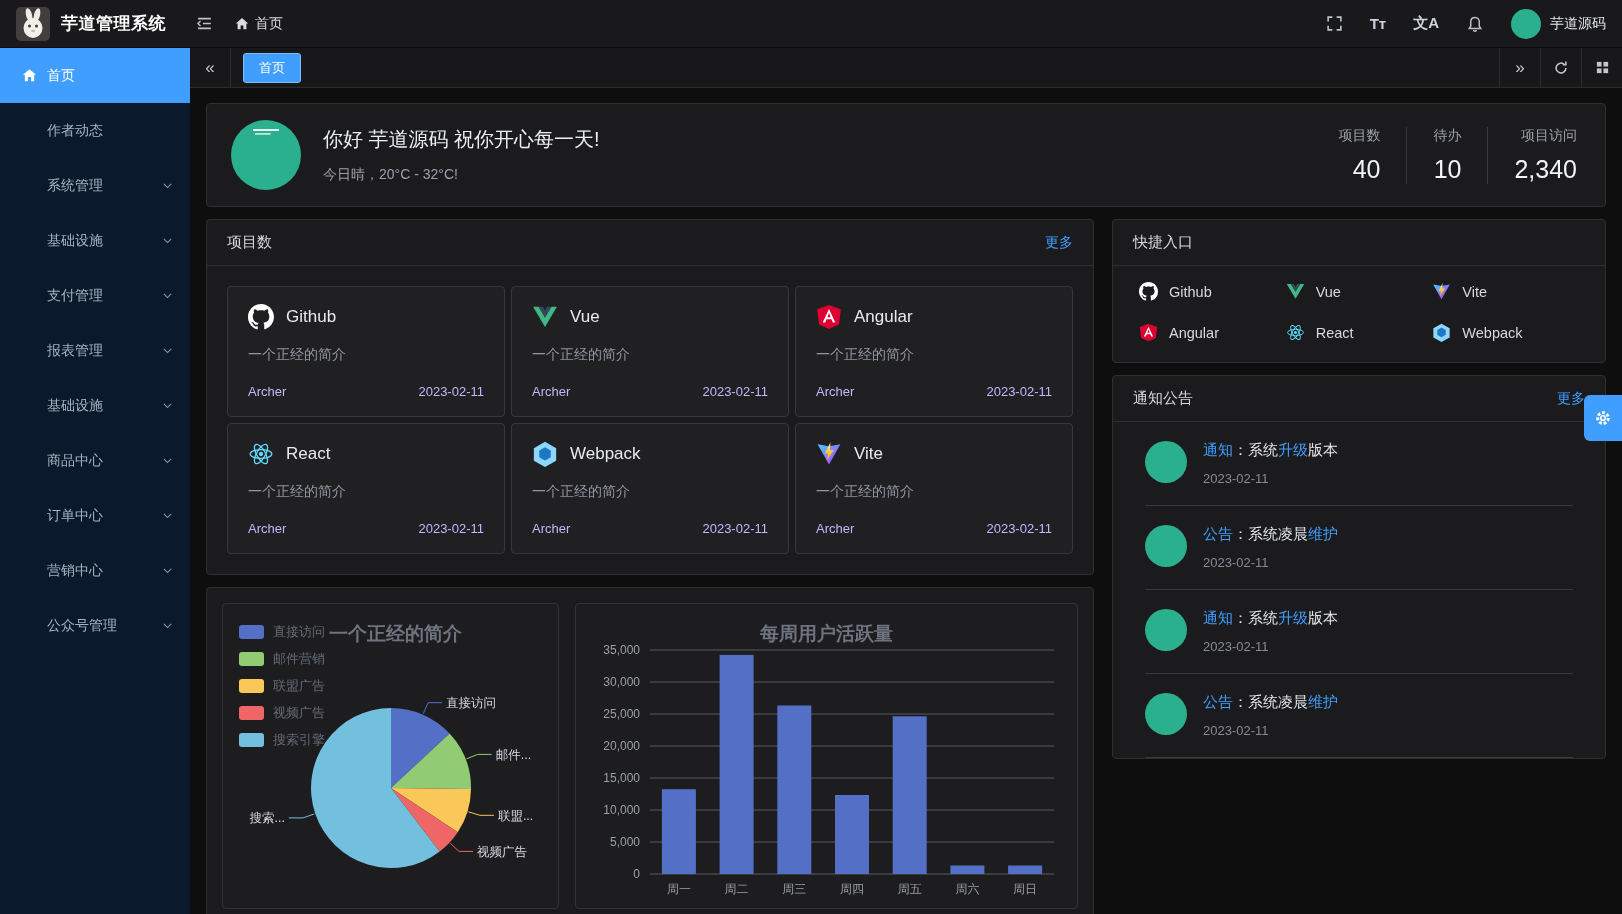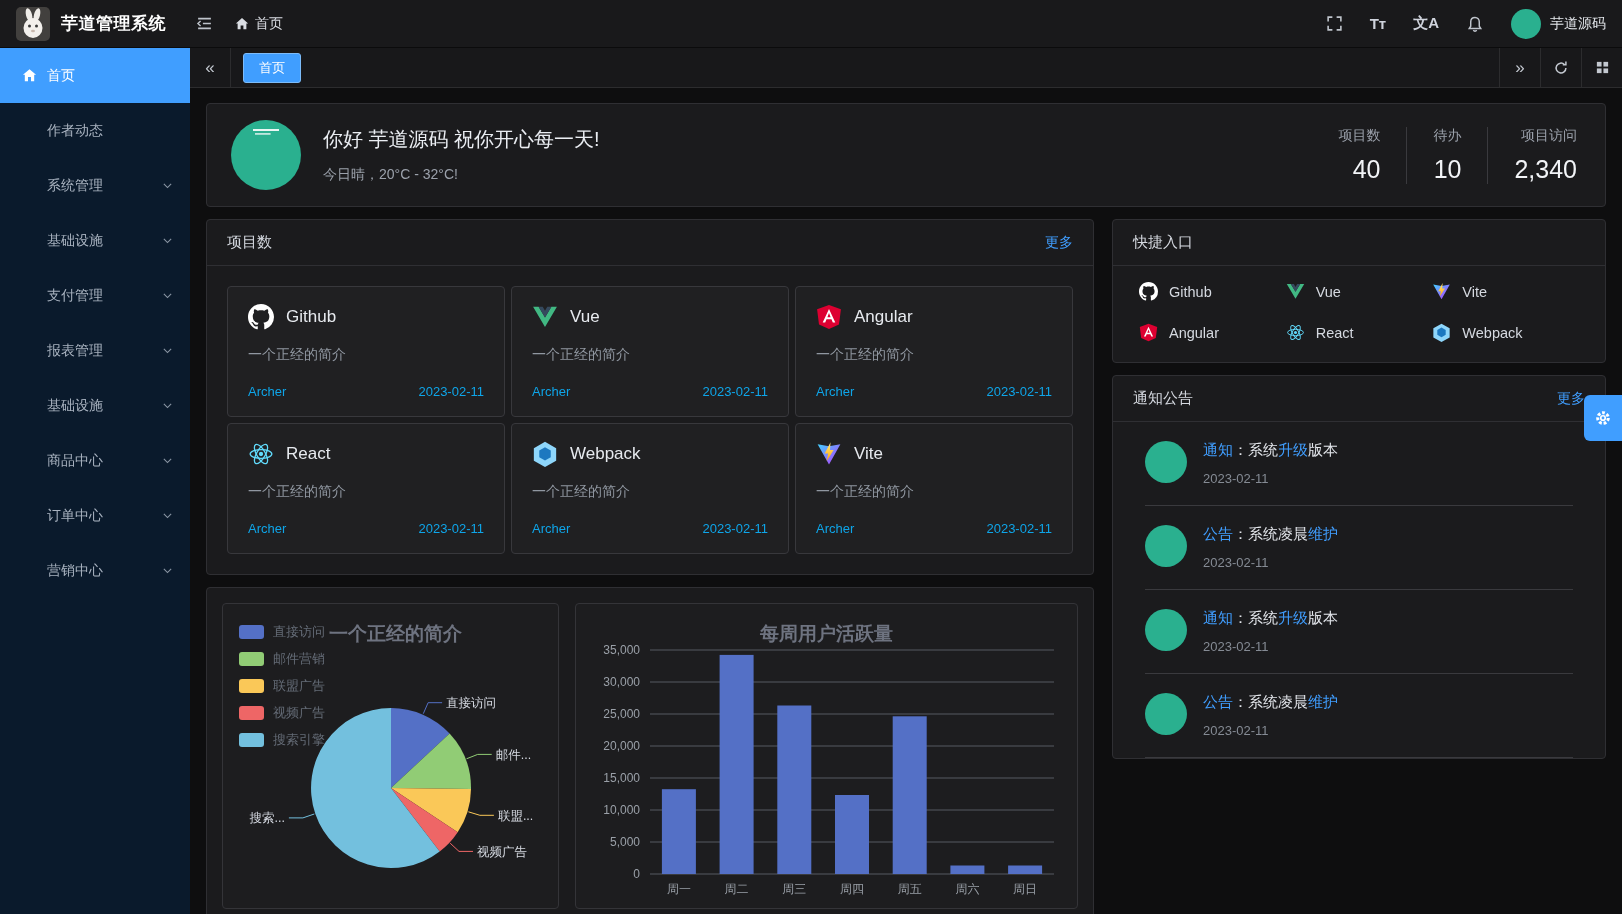--- a/index.html
+++ b/index.html
@@ -93,21 +93,21 @@
   .columns{ display:flex; gap:18px; align-items:flex-start;}
   .col-left{ width:888px; flex:none;}
   .col-right{ flex:1; min-width:0;}
 
   
   .proj-body{ padding:20px; display:grid; grid-template-columns:repeat(3,1fr); gap:6px;}
   .proj-card{ background:#202022; border:1px solid #38383c; border-radius:4px; padding:17px 20px; cursor:pointer;}
   .proj-head{ display:flex; align-items:center; gap:12px;}
   .proj-name{ font-size:17px; color:#e7eaef;}
   .proj-desc{ font-size:14px; color:#9097a1; margin-top:16px;}
-  .proj-foot{ display:flex; justify-content:space-between; font-size:13px; color:#0ea5e9; margin-top:20px;}
+  .proj-foot{ display:flex; justify-content:space-between; font-size:13px; color:#c4b5fd; margin-top:20px;}
   .picon{ width:26px; height:26px; flex:none;}
 
   
   .charts-wrap{ margin-top:12px; padding:15px; display:flex; gap:16px; height:338px;}
   .chart-card{ background:#1d1d1f; border:1px solid #343438; border-radius:4px; position:relative; height:306px; overflow:hidden;}
   .chart-pie{ width:337px; flex:none;}
   .chart-bar{ flex:1;}
   .chart-title{ position:absolute; font-size:19px; font-weight:bold; color:#6e7380;}
   .pie-title{ left:106px; top:17px;}
   .bar-title{ top:17px; left:0; right:0; text-align:center;}
@@ -318,20 +318,26 @@
         </svg>
     </div>
     <div class="menu-item noicon">
       <span class="mi-label">订单中心</span>
       <svg class="mi-arrow" width="13" height="13">
           <use href="#i-chevron-down"></use>
         </svg>
     </div>
     <div class="menu-item noicon">
       <span class="mi-label">营销中心</span>
+      <svg class="mi-arrow" width="13" height="13">
+          <use href="#i-chevron-down"></use>
+        </svg>
+    </div>
+    <div class="menu-item noicon">
+      <span class="mi-label">公众号管理</span>
       <svg class="mi-arrow" width="13" height="13">
           <use href="#i-chevron-down"></use>
         </svg>
     </div>
   </div>
 
   <div class="work-area">
 
     <div class="tabbar">
       <div class="tb-btn tb-left">«</div>

